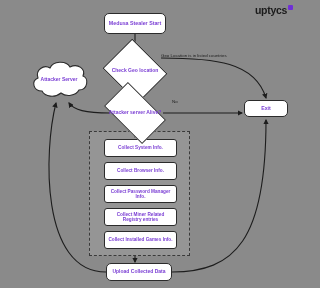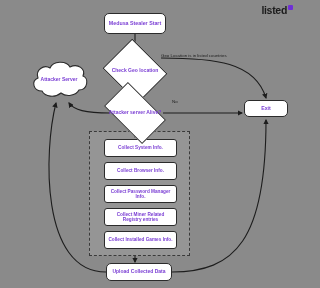--- a/index.html
+++ b/index.html
@@ -165,17 +165,17 @@
     <div class="collect-box" id="cb4">Collect Installed Games Info.</div>
   </div>
 
   <div class="node rounded" id="node-upload">Upload Collected Data</div>
 
   <div class="edge-label" id="lbl-geo">Geo Location is in listed countries</div>
 
   <div class="edge-label" id="lbl-no">No</div>
 
   <div id="logo">
-    <span id="logo-text">listed</span>
+    <span id="logo-text">uptycs</span>
     <span id="logo-mark"></span>
   </div>
 
 </div>
 
 </body></html>

